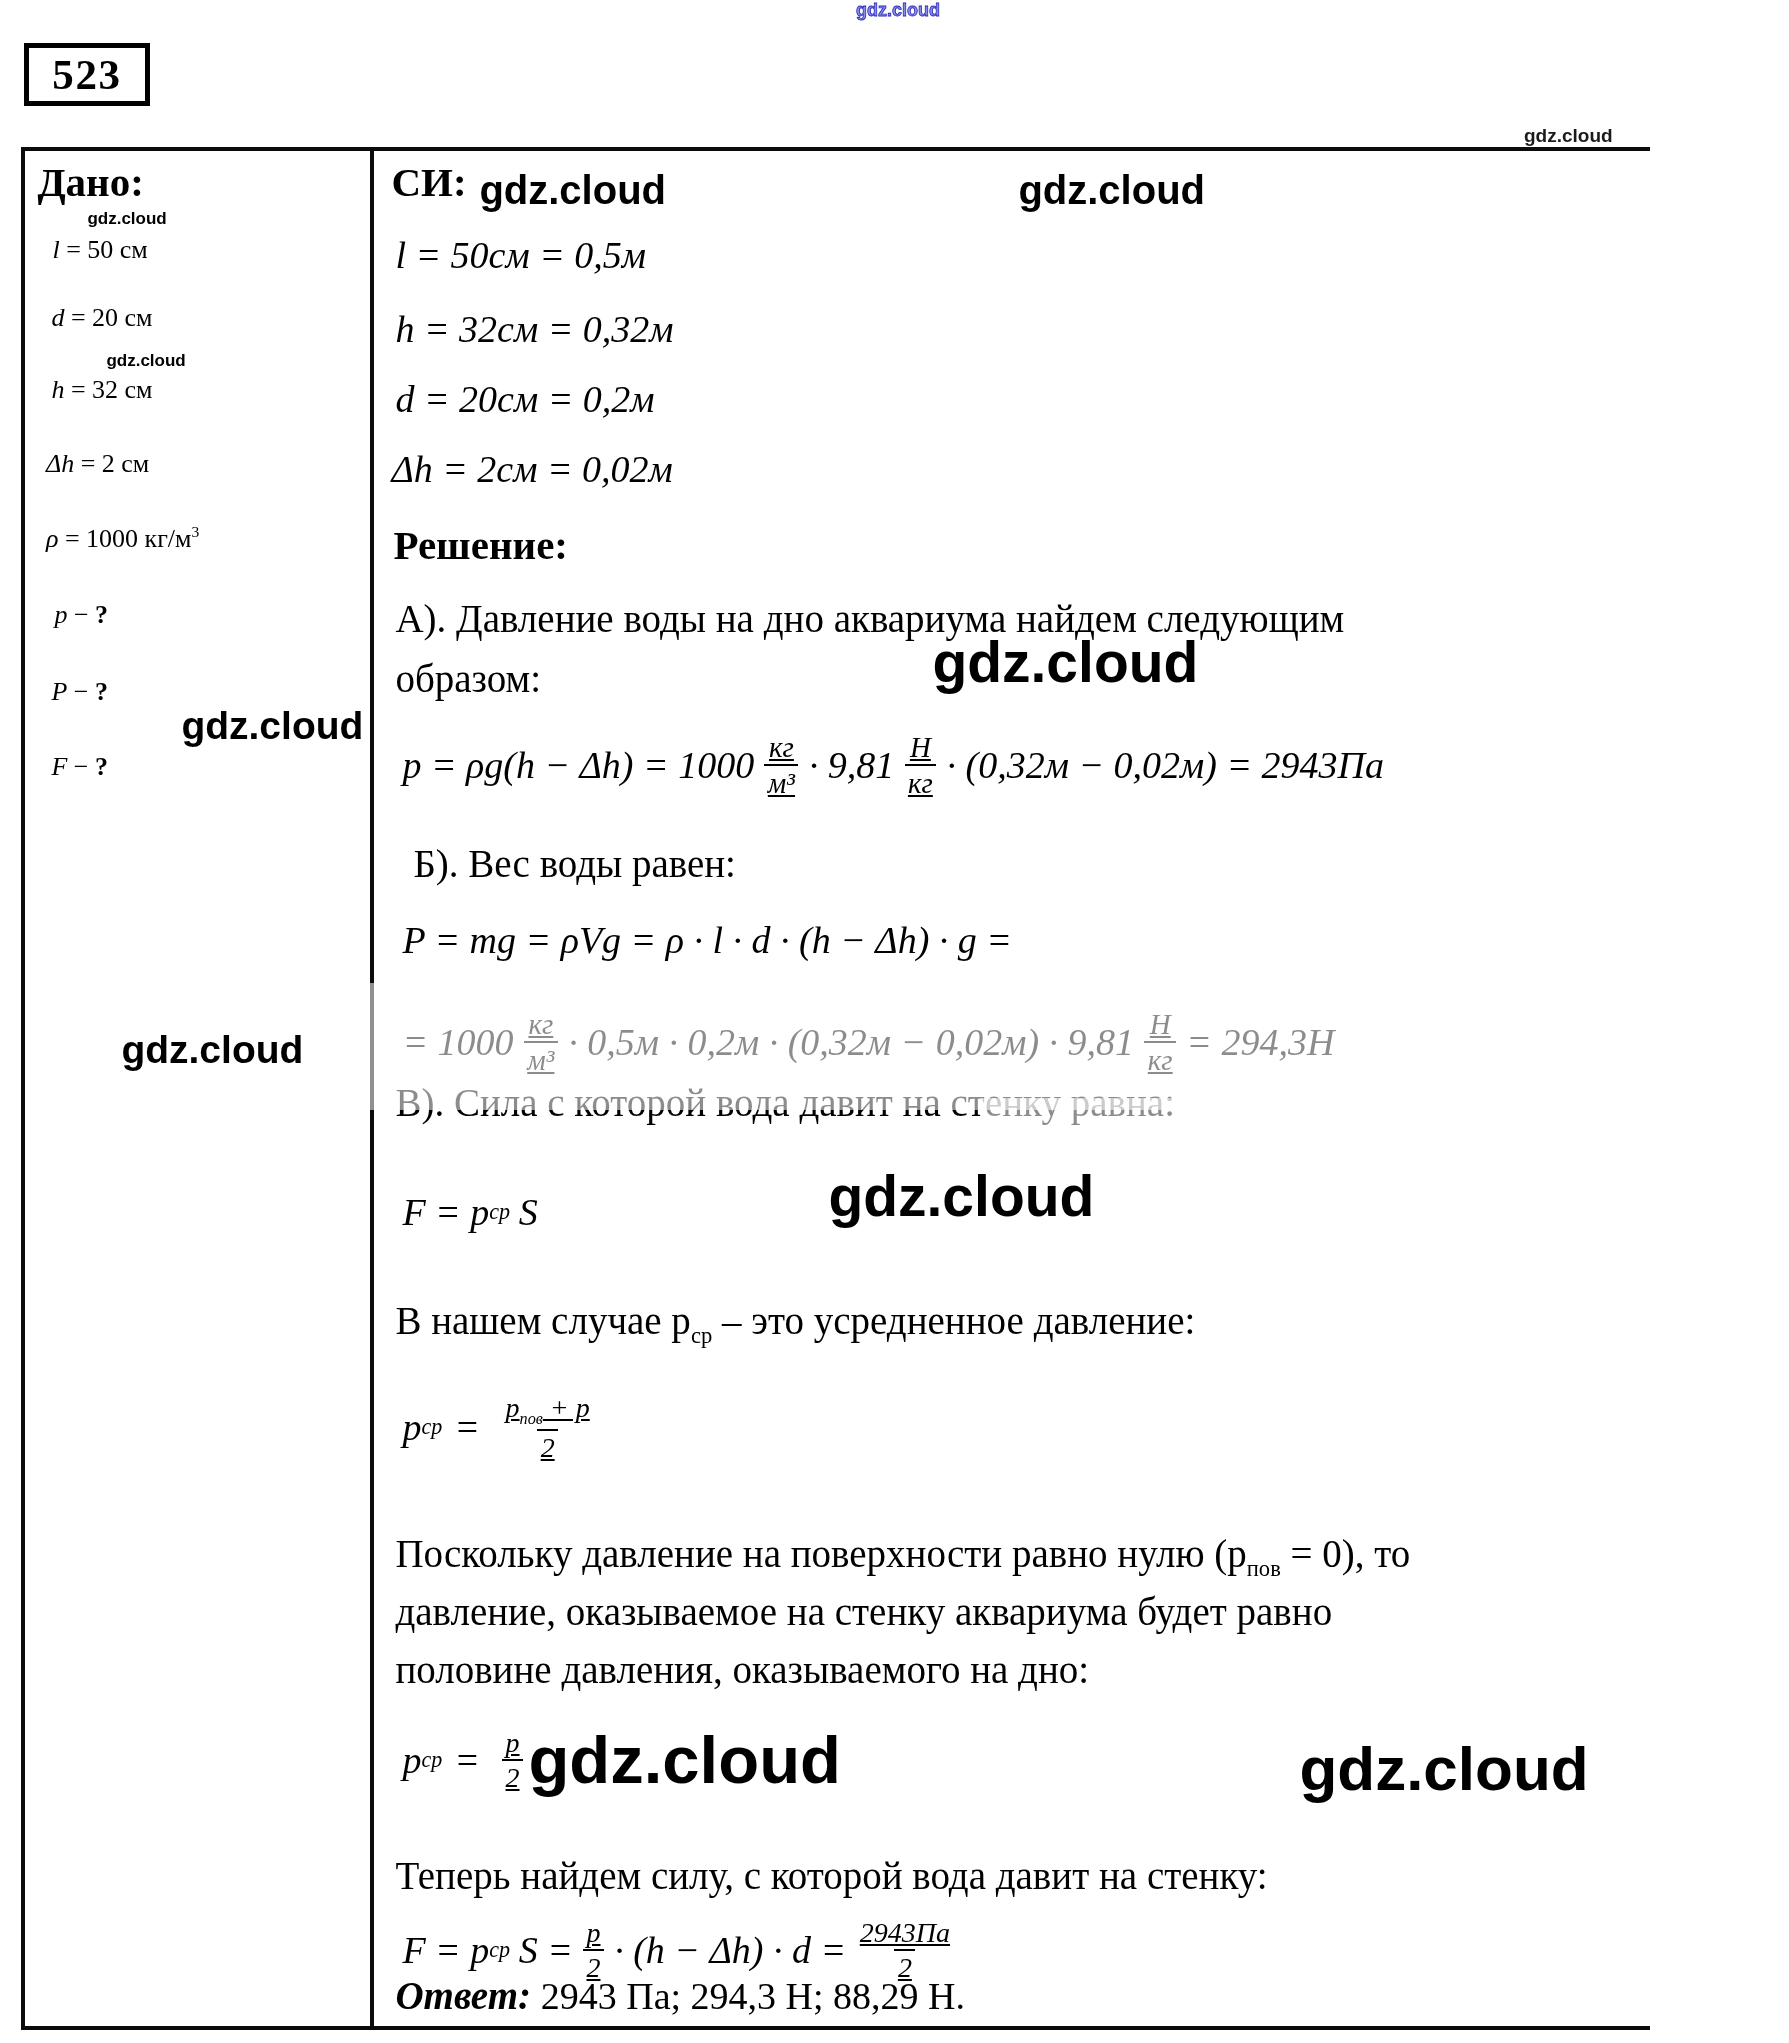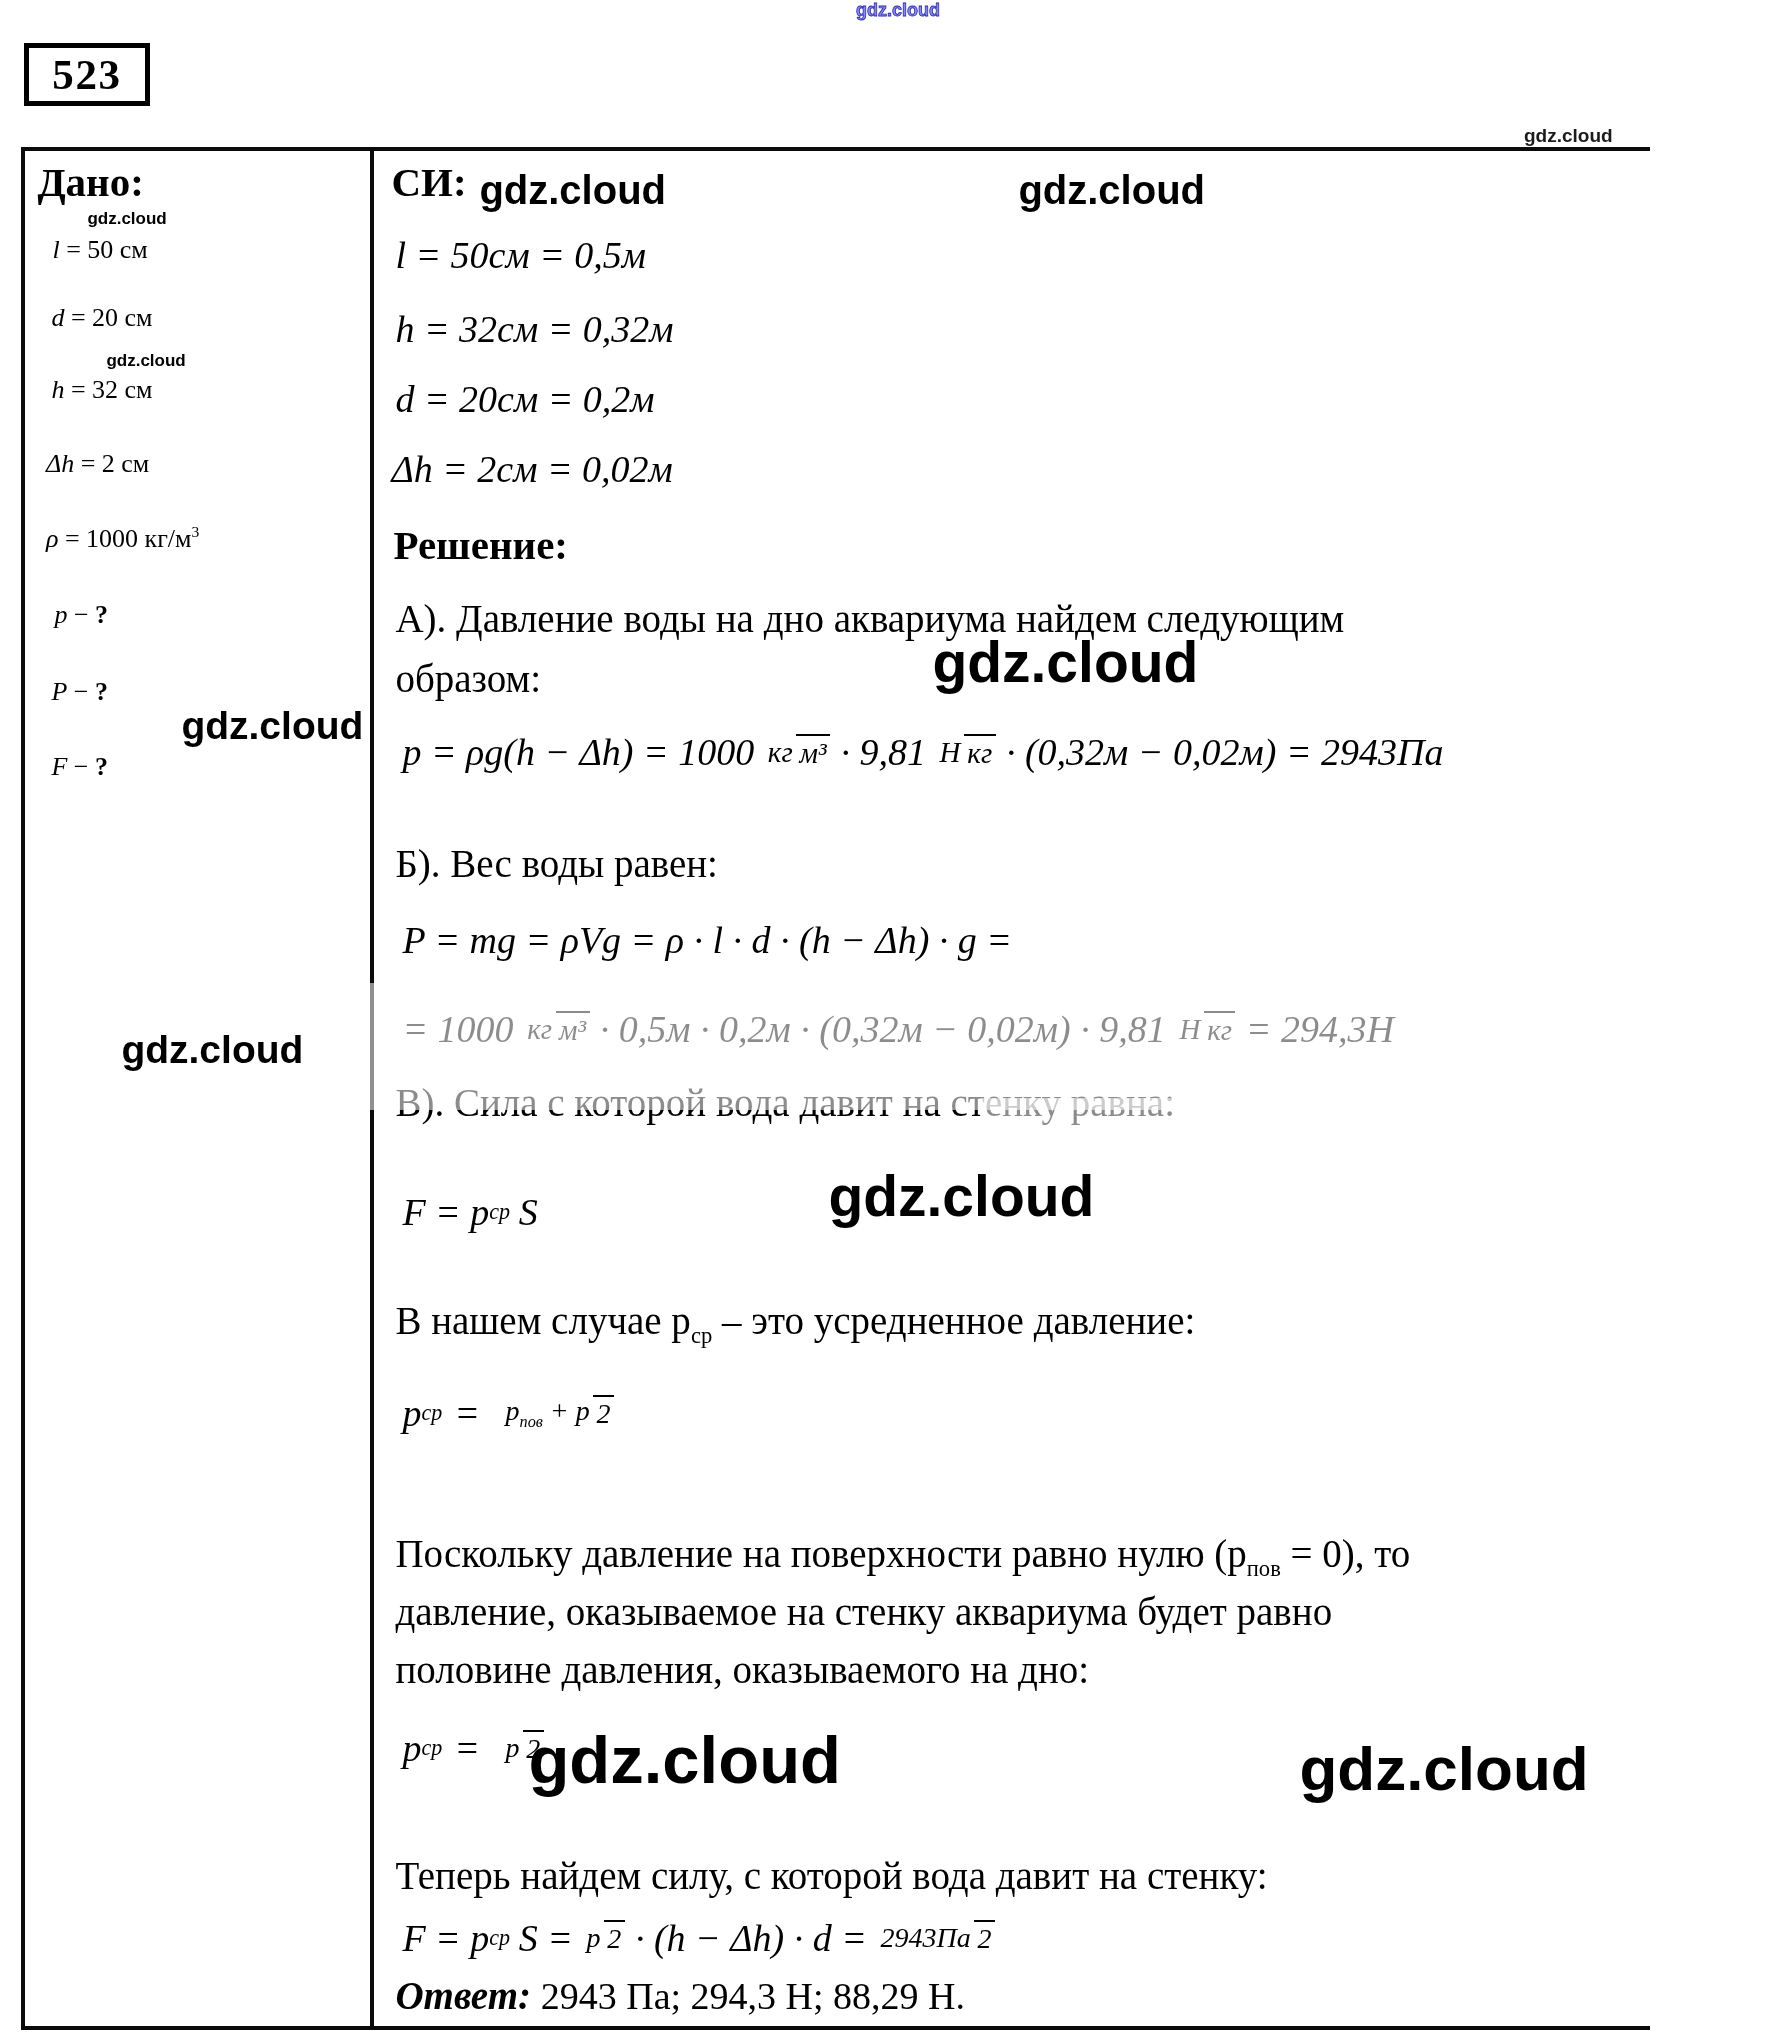--- a/index.html
+++ b/index.html
@@ -21,22 +21,22 @@
   .gl{position:absolute;font-size:26px;white-space:nowrap;}
   .gl .sym{font-style:italic;}
   .gl .rm{font-style:normal;}
   .gl .q{font-weight:bold;}
   .sil{position:absolute;font-size:38px;white-space:nowrap;}
   .sil .sym{font-style:italic;}
   .sil .rest{font-style:italic;}
   .txt{position:absolute;font-size:39px;white-space:nowrap;}
   .fx0{position:absolute;display:flex;align-items:center;font-size:38px;
        font-style:italic;white-space:nowrap;}
-  .frac{display:inline-flex;flex-direction:row;align-items:center;
-        font-size:29px;line-height:1.18;margin:0 10.3px;text-align:center;}
+  .frac{display:inline-flex;flex-direction:column;align-items:center;
+        font-size:29px;line-height:1.18;margin:0 10.3px;text-align:center;text-decoration:underline;}
   .frac .den{border-top:2.6px solid #000;padding:0 3.4px;}
   .frac .num{padding:0 3.4px;}
   .frac.lg{font-size:28px;}
   sub{font-size:0.58em;}
   sup{font-size:0.6em;}
   .sp{margin:0 12px;}
   .sp-l{margin-left:8.6px;}
 
   
   .wm{position:absolute;font-family:"Liberation Sans",sans-serif;white-space:nowrap;
@@ -153,21 +153,21 @@
         <span class="den">м³</span>
       </span>
       <span>· 9,81</span>
       <span class="frac">
         <span class="num">Н</span>
         <span class="den">кг</span>
       </span>
       <span>· (0,32м − 0,02м) = 2943Па</span>
     </div>
 
-    <div class="txt" style="left:370px;top:690px;">Б). Вес воды равен:</div>
+    <div class="txt" style="left:388px;top:690px;">Б). Вес воды равен:</div>
     <div class="fx0" style="left:377px;top:767px;align-items:flex-end;">
       <span>P = mg = ρVg = ρ · l · d · (h − Δh) · g =</span>
     </div>
     <div class="fx0" style="left:377px;top:856px;">
       <span>= 1000</span>
       <span class="frac">
         <span class="num">кг</span>
         <span class="den">м³</span>
       </span>
       <span>· 0,5м · 0,2м · (0,32м − 0,02м) · 9,81</span>

